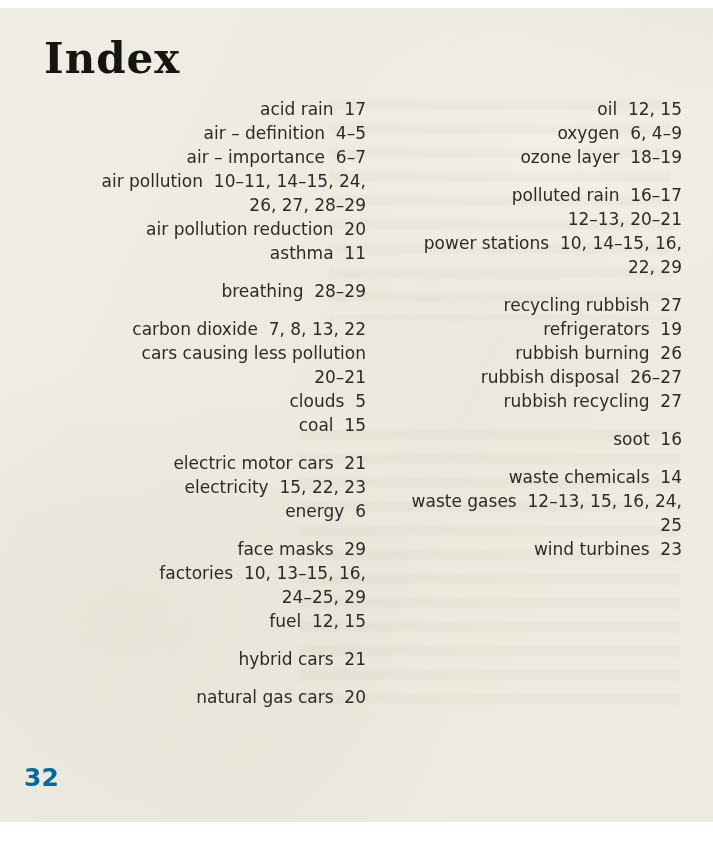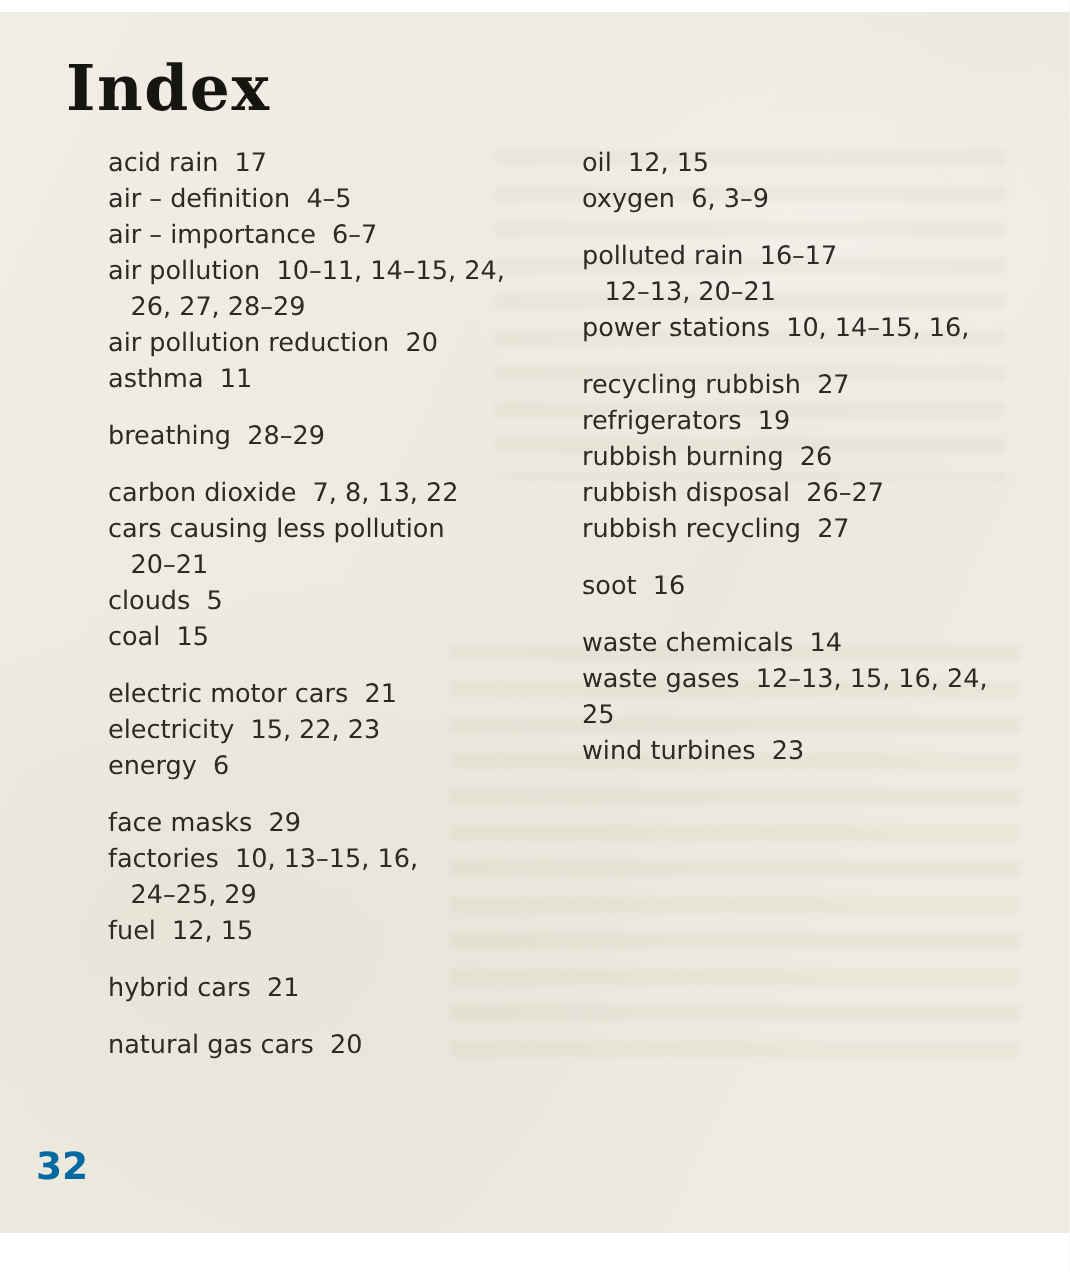--- a/index.html
+++ b/index.html
@@ -58,20 +58,21 @@
     top: 97px;
     width: 610px;
     display: flex;
     gap: 22px;
   }
   .col {
     width: 296px;
   }
   .group {
     margin-bottom: 14px;
+    text-align: right;
   }
   .line {
     font-size: 17px;
     line-height: 24px;
     color: #2d2a26;
     white-space: pre-wrap;
   }
   .line.cont {
     padding-left: 15px;
   }
@@ -138,26 +139,28 @@
       <div class="group">
         <div class="line">hybrid cars  21</div>
       </div>
       <div class="group">
         <div class="line">natural gas cars  20</div>
       </div>
     </div>
   <div class="col">
       <div class="group">
         <div class="line">oil  12, 15</div>
-        <div class="line">oxygen  6, 3–9</div>
+        <div class="line">oxygen  6, 4–9</div>
+        <div class="line">ozone layer  18–19</div>
       </div>
       <div class="group">
         <div class="line">polluted rain  16–17</div>
         <div class="line cont">12–13, 20–21</div>
         <div class="line">power stations  10, 14–15, 16,</div>
+        <div class="line cont">22, 29</div>
       </div>
       <div class="group">
         <div class="line">recycling rubbish  27</div>
         <div class="line">refrigerators  19</div>
         <div class="line">rubbish burning  26</div>
         <div class="line">rubbish disposal  26–27</div>
         <div class="line">rubbish recycling  27</div>
       </div>
       <div class="group">
         <div class="line">soot  16</div>

